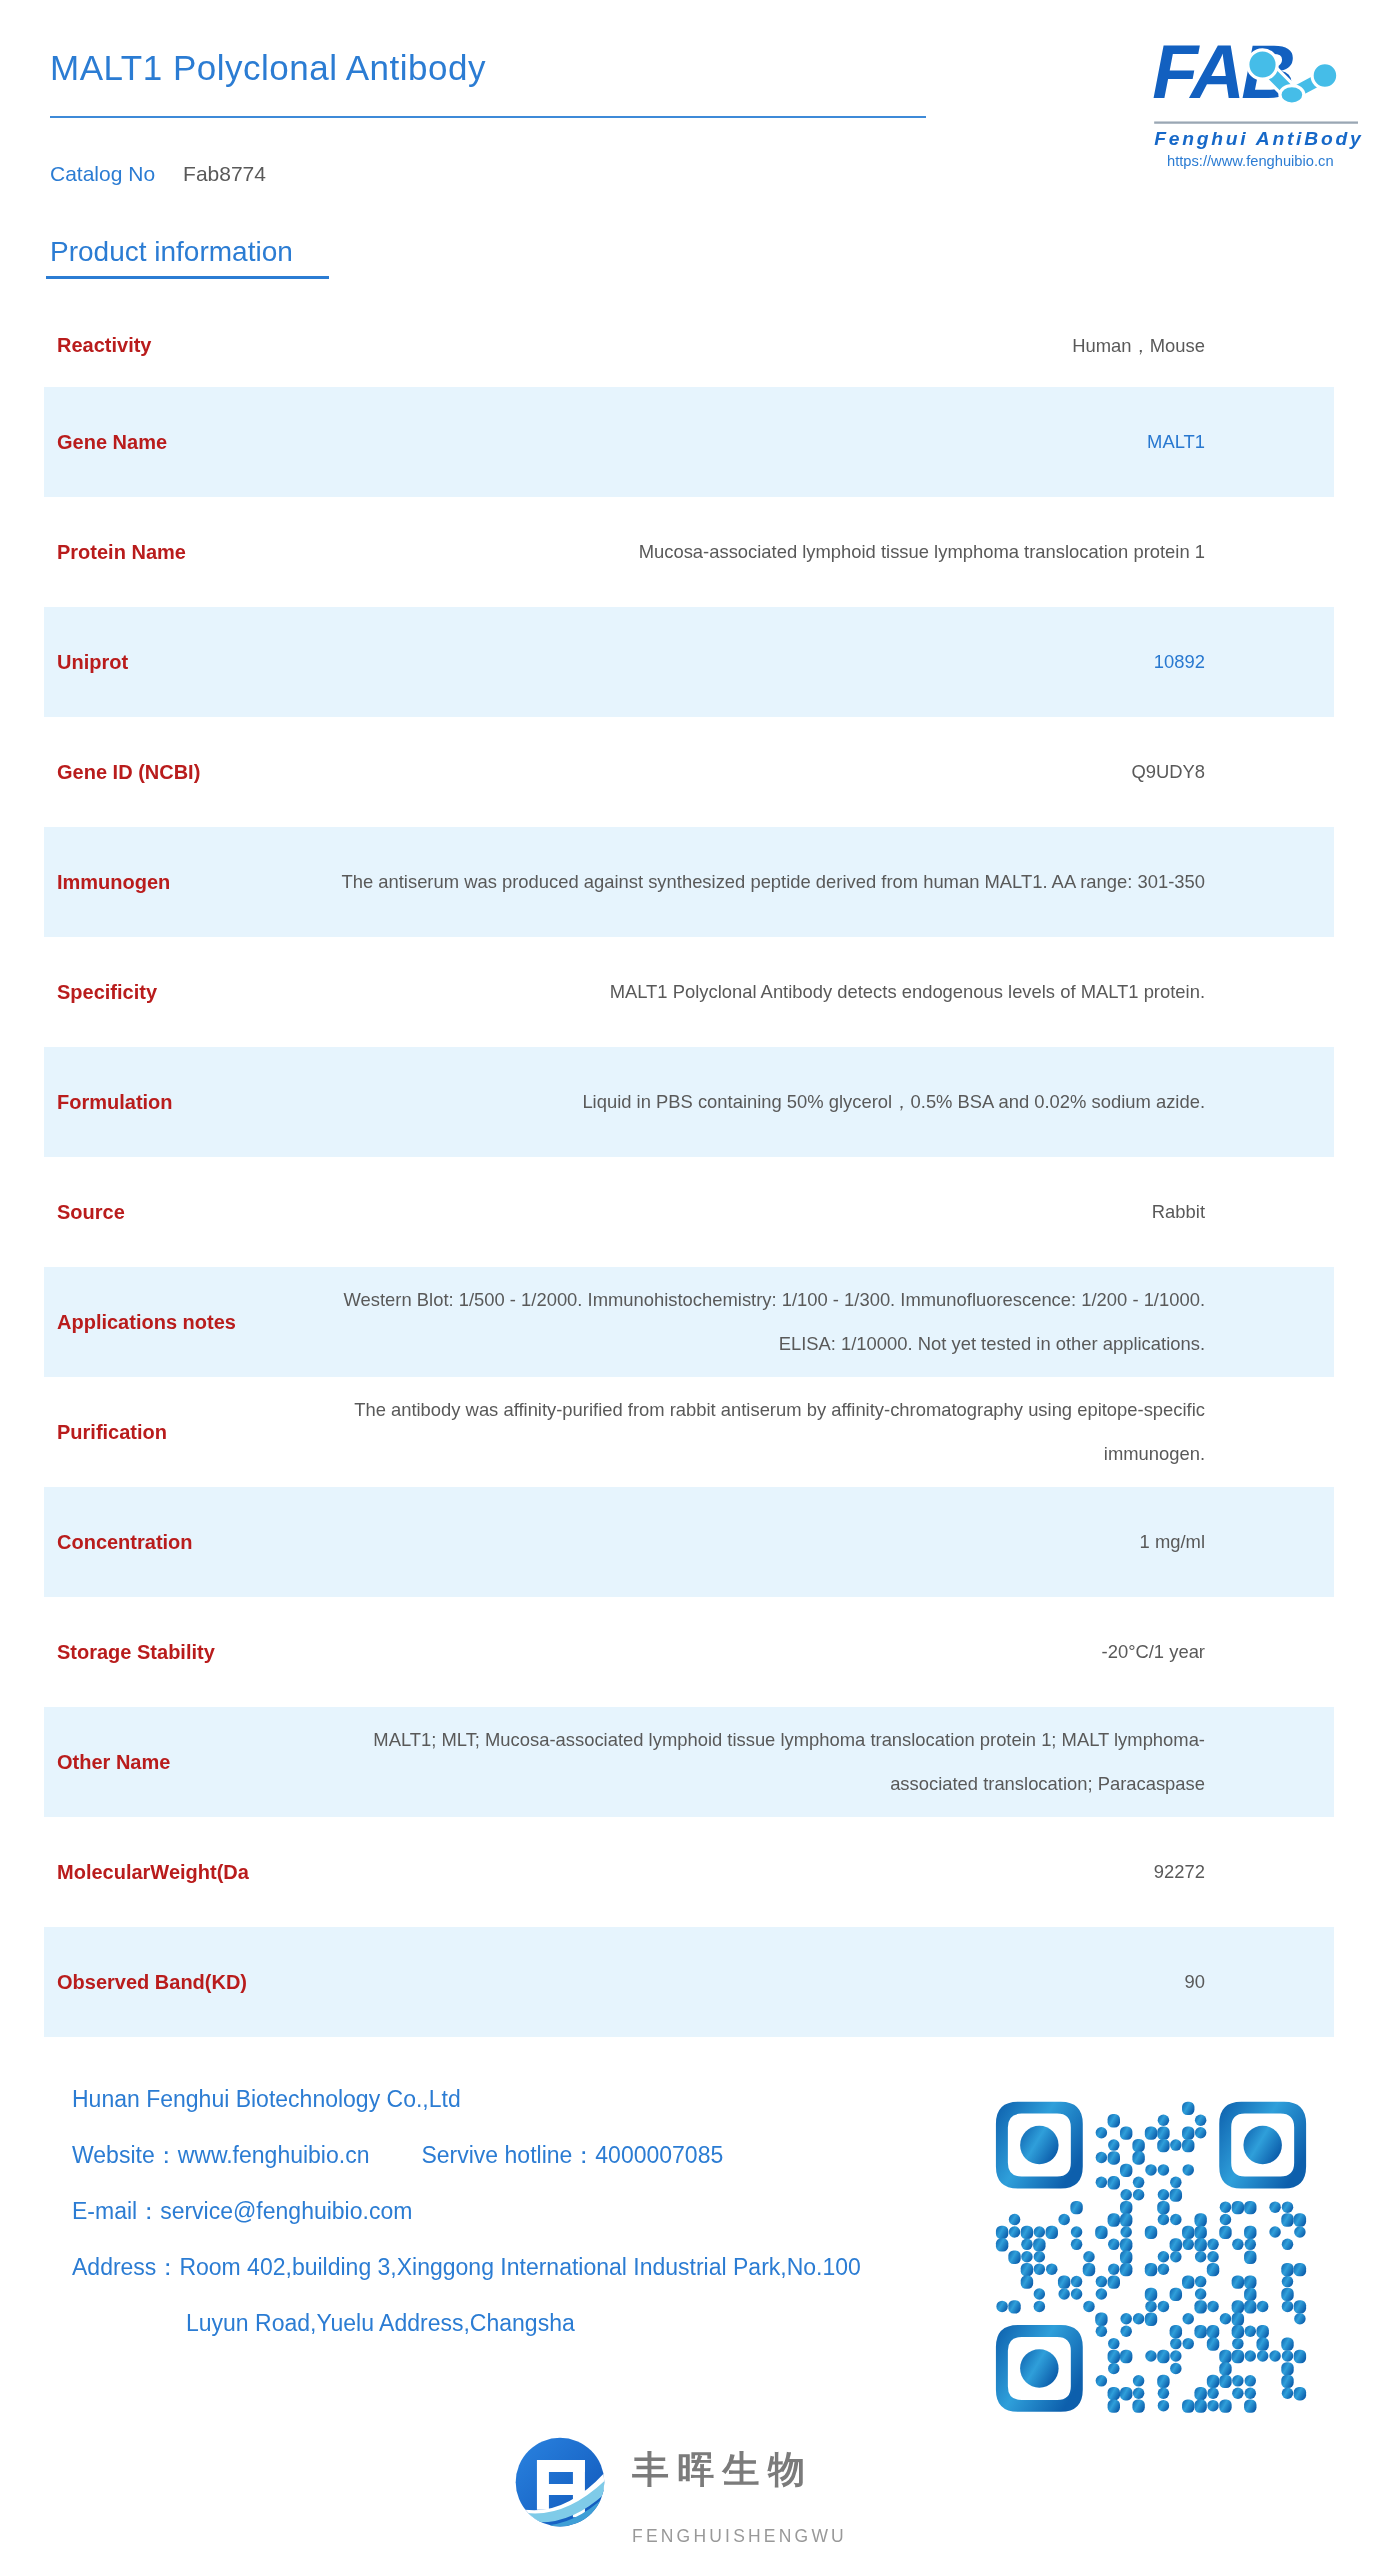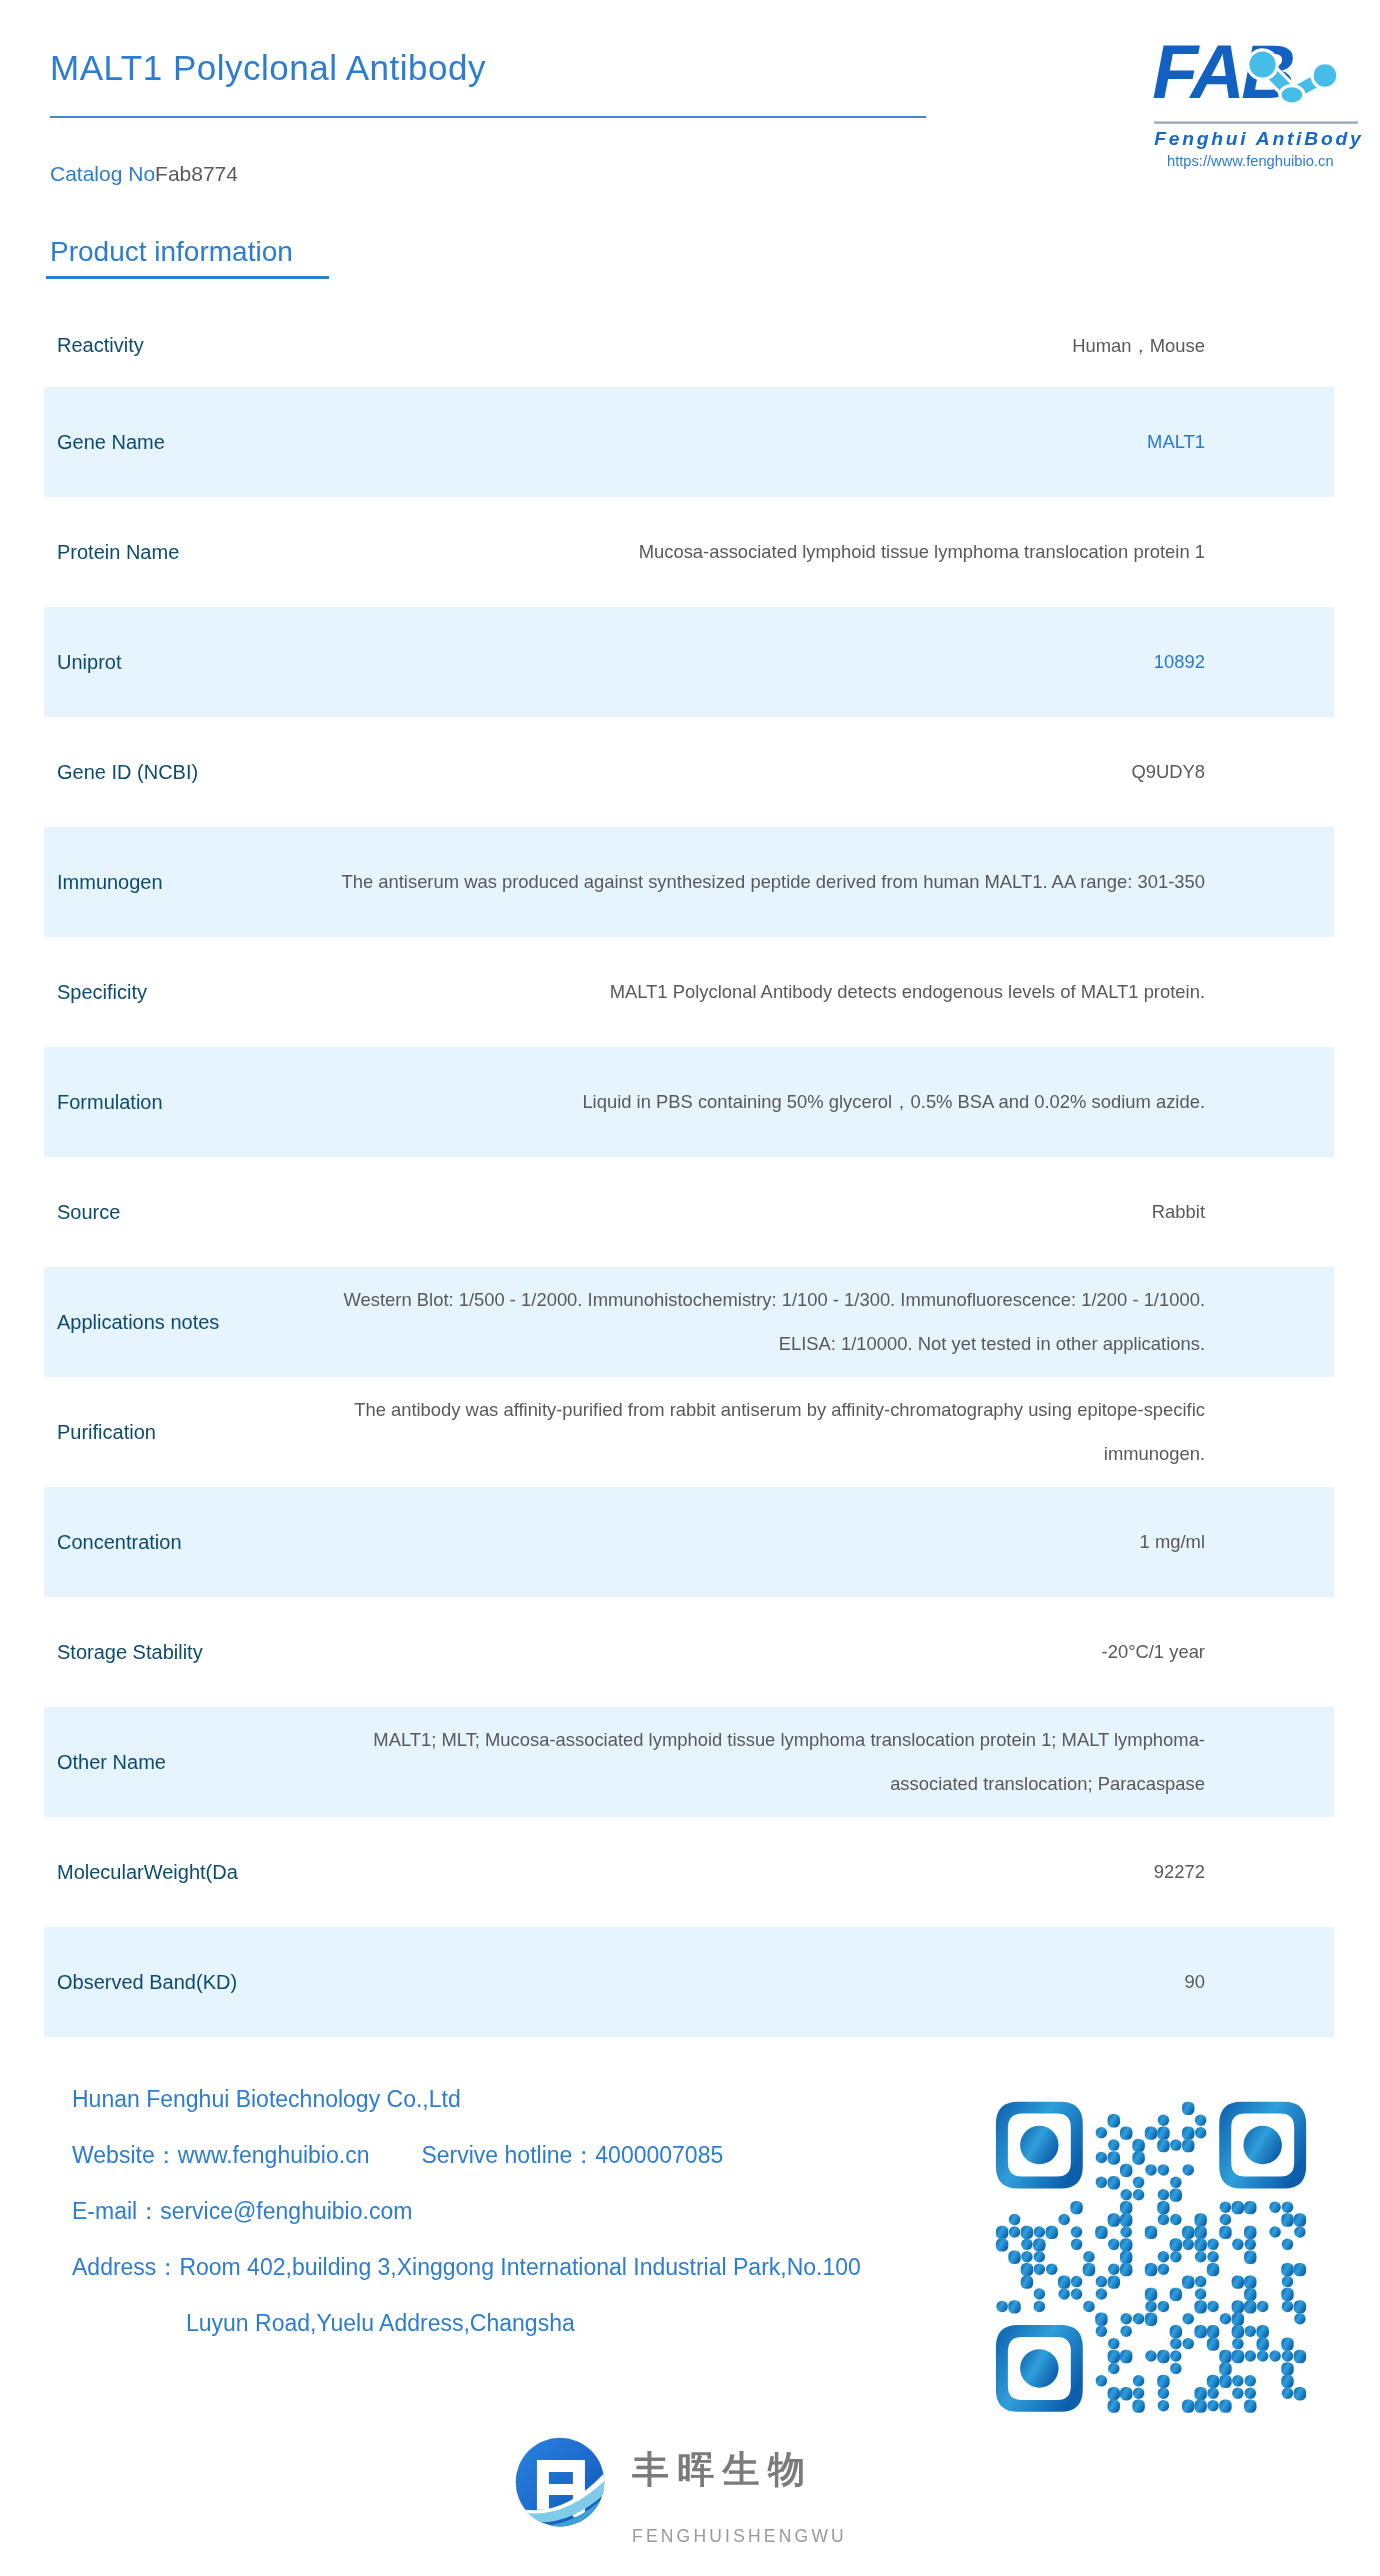--- a/index.html
+++ b/index.html
@@ -5,33 +5,33 @@
   html,body{margin:0;padding:0;}
   body{font-family:"Liberation Sans","DejaVu Sans",sans-serif;background:#ffffff;}
   .page{position:relative;width:1380px;height:2576px;background:#fff;overflow:hidden;}
 
   
   .title{position:absolute;left:50px;top:48px;font-size:35px;color:#2b7cd3;letter-spacing:0.5px;}
   .title-rule{position:absolute;left:50px;top:116px;width:876px;height:1.8px;background:#3e8ad8;}
   .logo-block{position:absolute;left:1152px;top:37px;width:212px;display:flex;flex-direction:column;}
   .logo-url{font-size:14.7px;color:#2b7cd3;margin-top:3.7px;margin-left:15px;cursor:pointer;}
 
-  .catalog-row{position:absolute;left:50px;top:162px;display:flex;align-items:flex-start;}
+  .catalog-row{position:absolute;left:50px;top:162px;display:flex;align-items:flex-start;gap:28px;}
   .catalog-label{font-size:21px;color:#2b7cd3;}
   .catalog-value{font-size:21px;color:#595959;}
 
   .section-title{position:absolute;left:50px;top:236px;font-size:28px;color:#2b7cd3;}
   .section-rule{position:absolute;left:46px;top:276px;width:283px;height:2.8px;background:#2b7cd3;}
 
   
   .ptable{position:absolute;left:44px;top:304px;width:1290px;display:flex;flex-direction:column;}
   .trow{display:flex;align-items:center;height:110px;background:#ffffff;}
   .trow.alt{background:#e6f4fd;}
   .trow.first{height:83px;}
-  .tlabel{flex:0 0 265px;padding-left:13px;font-size:20px;color:#0c4a6e;}
+  .tlabel{flex:0 0 265px;padding-left:13px;font-size:20px;color:#b91c1c;font-weight:bold;}
   .tvalue{width:883px;font-size:18.4px;color:#595959;line-height:44px;text-align:right;}
   .tvalue.link{color:#2878d0;cursor:pointer;}
 
   
   .footer{position:absolute;left:72px;top:2085px;color:#2b7cd3;font-size:23px;}
   .fline{margin-bottom:27px;line-height:29px;display:flex;}
   .fline .gap{display:inline-block;width:52px;}
   .addr2{margin-left:114px;}
   .flink{cursor:pointer;}
 

